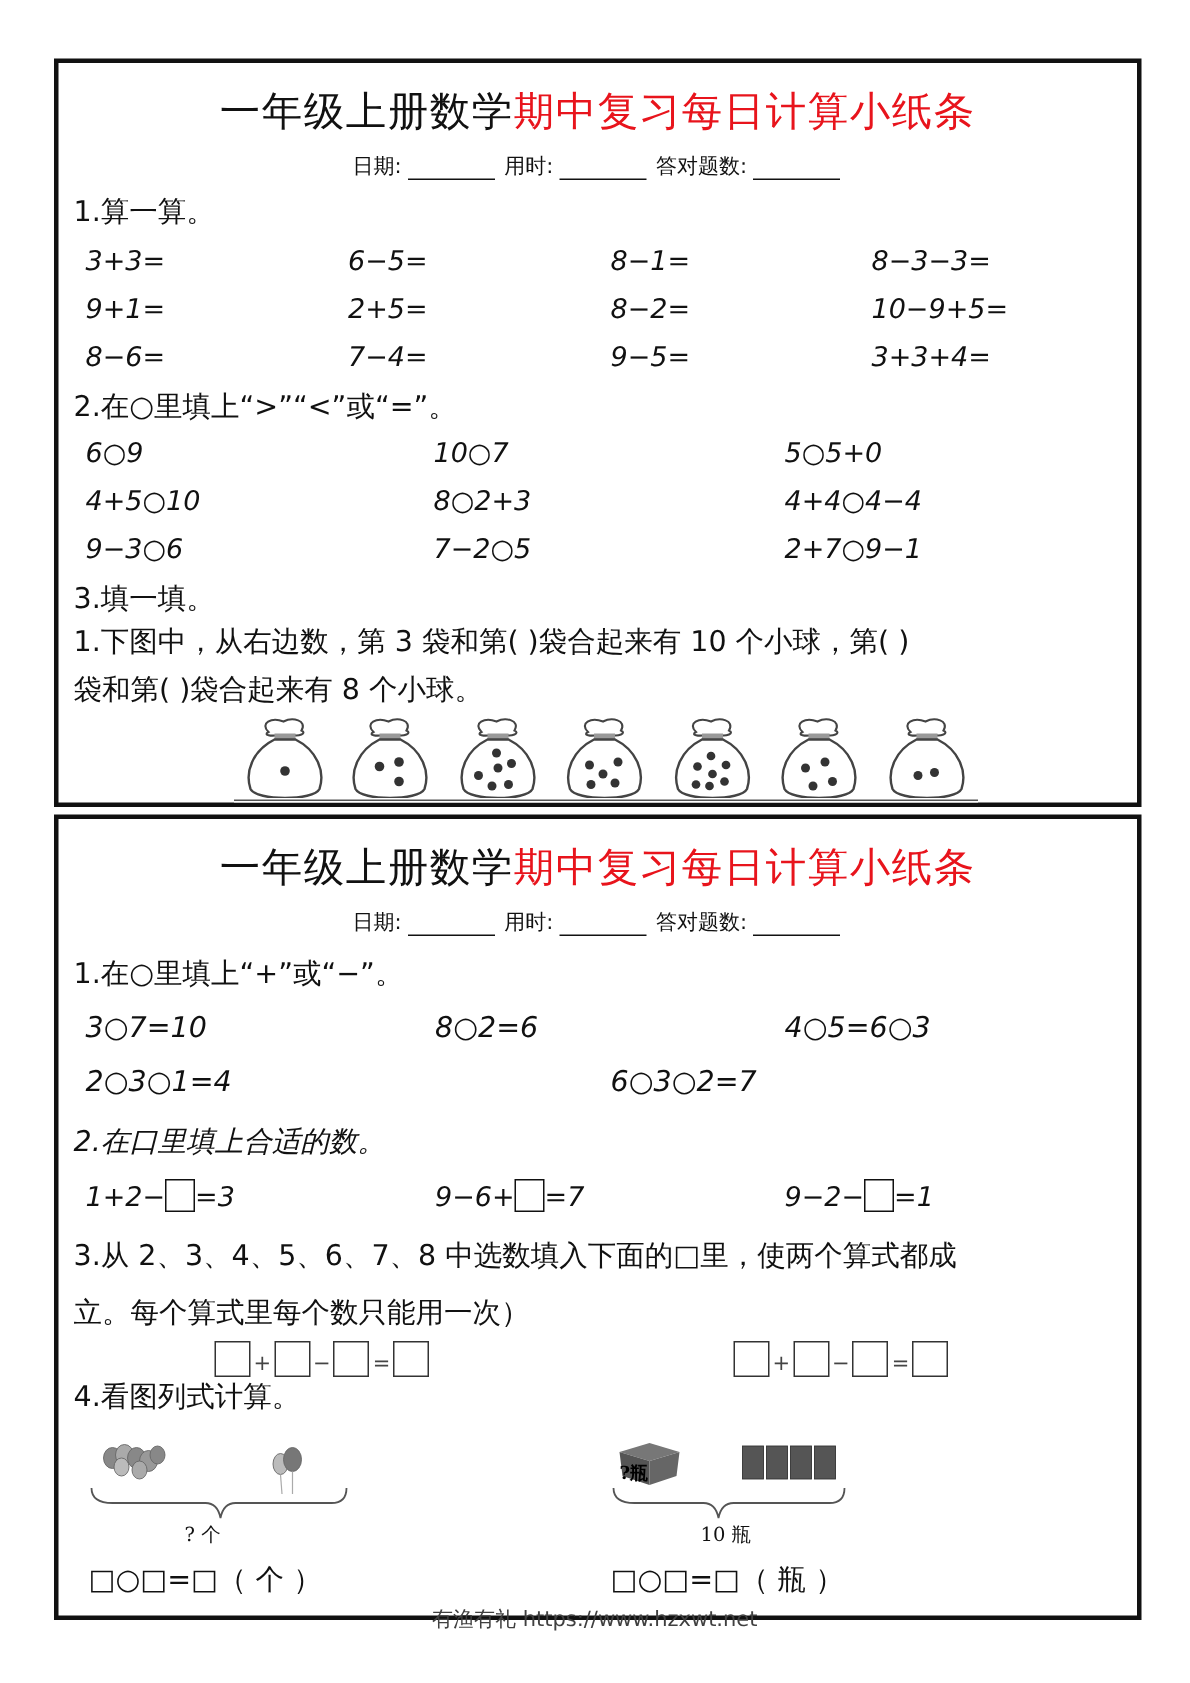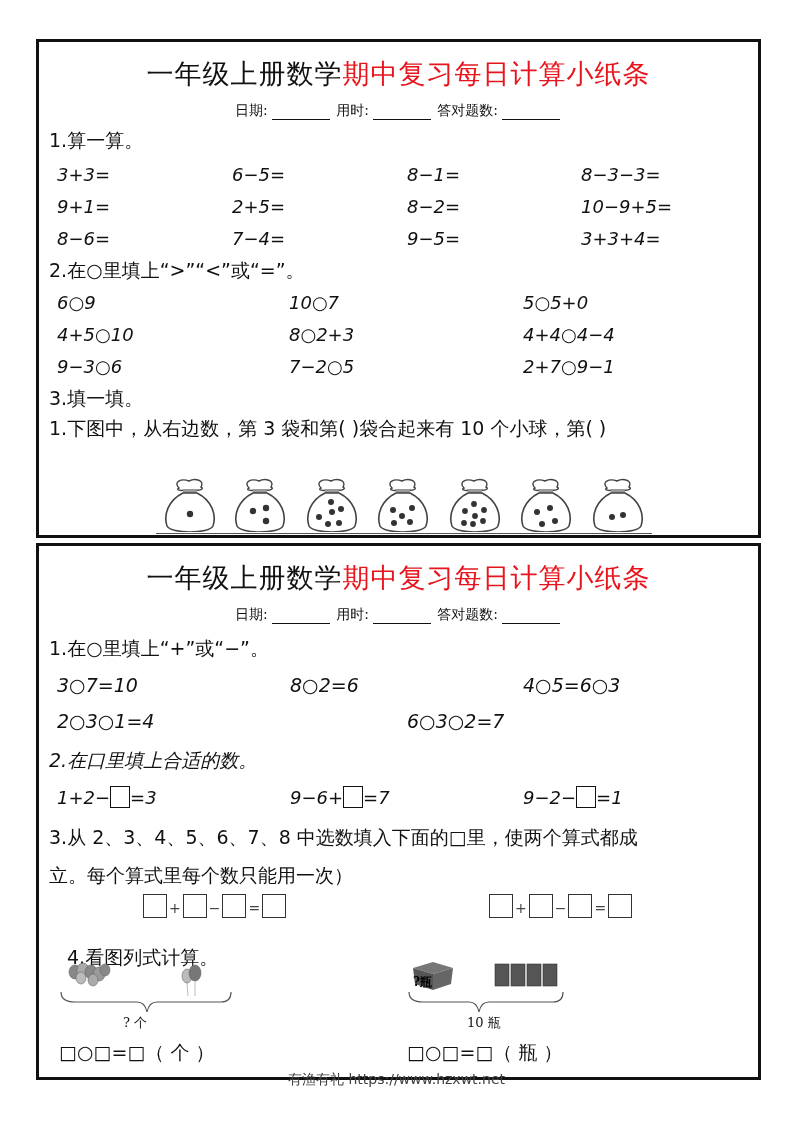--- a/index.html
+++ b/index.html
@@ -69,20 +69,21 @@
   </div>
   <div class="row" style="top:314px;">
     <span class="cell" style="left:18px">9−3○6</span>
     <span class="cell" style="left:250px">7−2○5</span>
     <span class="cell" style="left:484px">2+7○9−1</span>
   </div>
 
   <div class="sec" style="top:344px;">3.填一填。</div>
   <div class="para" style="top:370px;">
     <div>1.下图中，从右边数，第 3 袋和第(    )袋合起来有 10 个小球，第(    )</div>
+    <div>袋和第(    )袋合起来有 8 个小球。</div>
   </div>
 
   <div class="bags">
     <svg width="500" height="60" viewBox="0 0 500 60">
       <defs>
         <g id="bagshape">
           <path d="M20 10 C14 4, 22 0, 30 3 C36 0, 46 2, 42 9 C46 11, 40 13, 36 12 L26 12 C22 13, 16 12, 20 10 Z" fill="#fff" stroke="#444" stroke-width="1.4"></path>
           <rect x="24" y="11" width="14" height="4" fill="#999"></rect>
           <path d="M24 15 C10 22, 4 36, 8 48 C12 56, 50 56, 54 48 C58 36, 52 22, 38 15 Z" fill="#fff" stroke="#444" stroke-width="1.6"></path>
         </g>
@@ -179,21 +180,21 @@
 
   <div class="para" style="top:272px;line-height:38px;">
     <div>3.从 2、3、4、5、6、7、8 中选数填入下面的□里，使两个算式都成</div>
     <div>立。每个算式里每个数只能用一次）</div>
   </div>
   <div class="row" style="top:348px;font-style:normal;">
     <span class="cell" style="left:104px"><span class="sqb"></span><span class="op">+</span><span class="sqb"></span><span class="op">−</span><span class="sqb"></span><span class="op">=</span><span class="sqb"></span></span>
     <span class="cell" style="left:450px"><span class="sqb"></span><span class="op">+</span><span class="sqb"></span><span class="op">−</span><span class="sqb"></span><span class="op">=</span><span class="sqb"></span></span>
   </div>
 
-  <div class="sec" style="top:399px;margin-left:18px;">4.看图列式计算。</div>
+  <div class="sec" style="top:372px;">4.看图列式计算。</div>
 
   <svg style="position:absolute;left:16px;top:412px;" width="180" height="80" viewBox="0 0 180 80">
     <g fill="#888" stroke="#666" stroke-width="0.6">
       <ellipse cx="20" cy="14" rx="6" ry="7"></ellipse>
         <ellipse cx="28" cy="12" rx="6" ry="7" fill="#aaa"></ellipse>
       <ellipse cx="36" cy="14" rx="6" ry="7"></ellipse>
         <ellipse cx="26" cy="20" rx="5" ry="6" fill="#bbb"></ellipse>
       <ellipse cx="44" cy="16" rx="6" ry="7" fill="#999"></ellipse>
         <ellipse cx="50" cy="12" rx="5" ry="6"></ellipse>
       <ellipse cx="38" cy="22" rx="5" ry="6" fill="#aaa"></ellipse>

